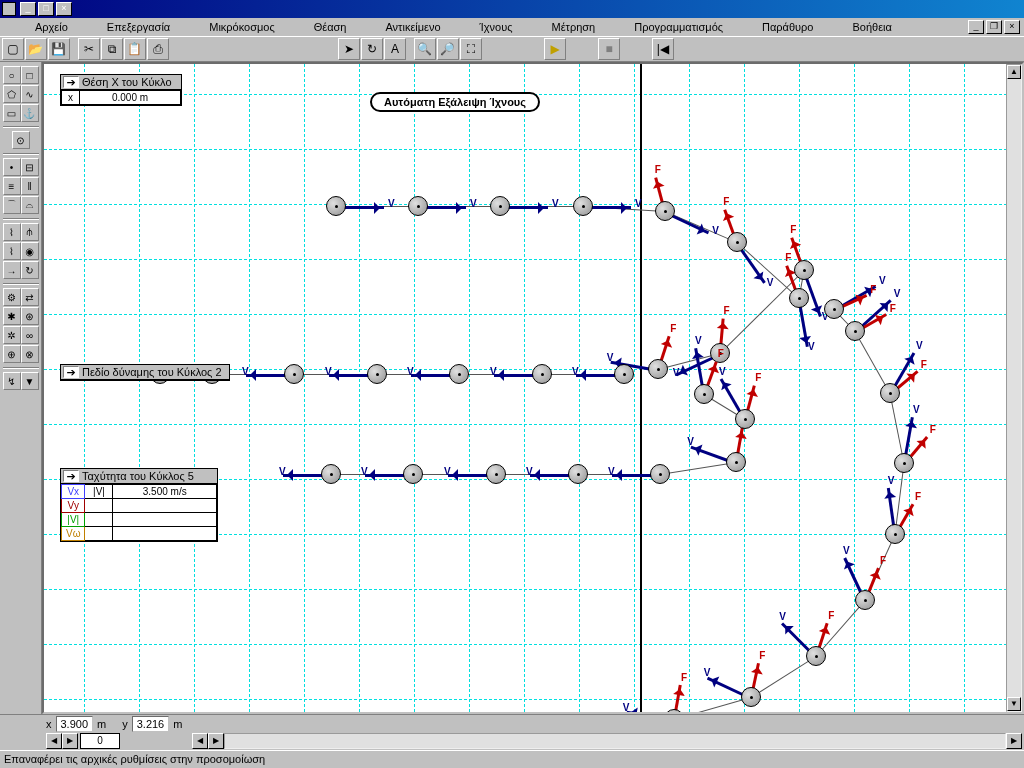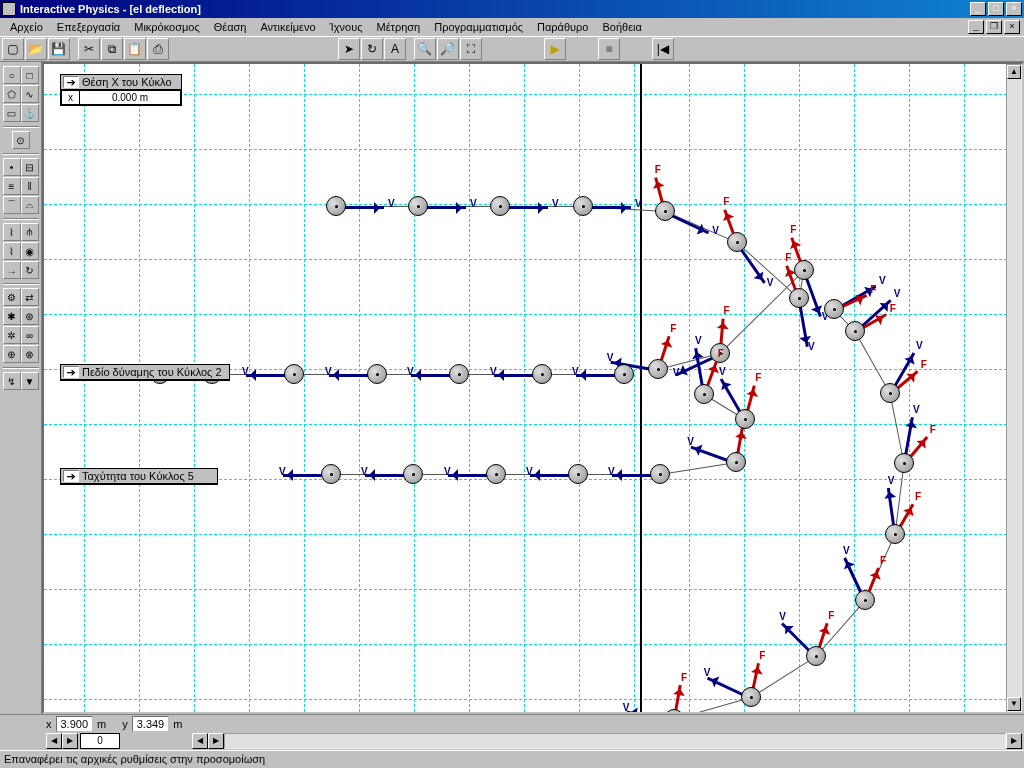--- a/index.html
+++ b/index.html
@@ -3,21 +3,21 @@
 <meta charset="utf-8">
 <style>
 * { box-sizing: border-box; margin: 0; padding: 0; font-family: "MS Sans Serif", Tahoma, sans-serif; font-size: 11px; }
 body { background: #c0c0c0; width: 1024px; height: 768px; overflow: hidden; display: flex; flex-direction: column; }
 .titlebar { background: linear-gradient(to right, #000080, #1084d0); color: #fff; height: 18px; display: flex; align-items: center; padding: 0 2px; }
 .titlebar .icon { width: 14px; height: 14px; background: #c0c0c0; margin-right: 4px; border: 1px solid #000; }
 .titlebar .title { flex: 1; font-weight: bold; }
 .titlebar .btns { display: flex; gap: 2px; }
 .winbtn { width: 16px; height: 14px; background: #c0c0c0; border: 1px solid; border-color: #fff #000 #000 #fff; font-size: 9px; text-align: center; line-height: 11px; font-family: Arial; }
 .menubar { background: #c0c0c0; height: 18px; display: flex; align-items: center; padding: 0 4px; gap: 2px; }
-.menubar span { padding: 1px 6px; cursor: default; }
+.menubar span { padding: 1px 6px; cursor: default; margin-left: 25px; }
 .mdi-btns { margin-left: auto; display: flex; gap: 2px; }
 .toolbar { background: #c0c0c0; height: 26px; border-top: 1px solid #fff; border-bottom: 1px solid #808080; display: flex; align-items: center; padding: 2px; gap: 1px; }
 .tbtn { width: 22px; height: 22px; border: 1px solid; border-color: #fff #808080 #808080 #fff; background: #c0c0c0; display: flex; align-items: center; justify-content: center; font-size: 12px; color: #000; }
 .tsep { width: 6px; }
 .main { flex: 1; display: flex; position: relative; }
 .sidepanel { width: 42px; background: #c0c0c0; border-right: 1px solid #808080; display: flex; flex-direction: column; align-items: center; padding-top: 4px; gap: 0; }
 .sidepanel .srow { display: flex; gap: 0; margin-bottom: 1px; }
 .sbtn { width: 18px; height: 18px; border: 1px solid; border-color: #fff #808080 #808080 #fff; background: #c0c0c0; display: flex; align-items: center; justify-content: center; font-size: 10px; }
 .sdiv { height: 2px; width: 36px; border-top: 1px solid #808080; border-bottom: 1px solid #fff; margin: 3px 0; }
 .canvas-wrap { flex: 1; position: relative; background: #fff; border: 2px inset #c0c0c0; overflow: hidden; }
@@ -55,21 +55,20 @@
 .scrolltrack { flex: 1; height: 16px; background: #e0e0e0; border: 1px inset; position: relative; }
 .statusbar { height: 18px; background: #c0c0c0; border-top: 1px solid #fff; padding: 2px 4px; font-size: 10px; }
 .vscroll { position: absolute; right: 0; top: 0; bottom: 0; width: 16px; background: #e0e0e0; border: 1px inset; }
 .vscroll .sbtn2 { width: 14px; height: 14px; background: #c0c0c0; border: 1px solid; border-color: #fff #000 #000 #fff; position: absolute; font-size: 8px; text-align: center; line-height: 12px; }
 </style>
 </head>
 <body>
 
 <div class="titlebar">
   <div class="icon"></div>
-  <div class="title">Interactive Physics - [el deflection]</div>
   <div class="btns">
     <div class="winbtn">_</div>
     <div class="winbtn">□</div>
     <div class="winbtn">×</div>
   </div>
 </div>
 
 <div class="menubar">
   <span>Αρχείο</span>
   <span>Επεξεργασία</span>
@@ -387,20 +386,21 @@
         <div class="vec red" style="left: 811px; top: 267px; width: 36px; transform: rotate(330deg);"></div>
         <div class="vlabel red" style="left: 845.641px; top: 239px;">F</div>
         <div class="ball" style="left: 811px; top: 267px;"></div>
         <div class="vec blue" style="left: 790px; top: 245px; width: 48px; transform: rotate(330deg);"></div>
         <div class="vlabel blue" style="left: 835.033px; top: 211px;">V</div>
         <div class="vec red" style="left: 790px; top: 245px; width: 36px; transform: rotate(335deg);"></div>
         <div class="vlabel red" style="left: 826.252px; top: 220.095px;">F</div>
         <div class="ball" style="left: 790px; top: 245px;"></div>
       </div>
 
+    <div class="autobtn" style="left:326px;top:28px">Αυτόματη Εξάλειψη Ίχνους</div>
 
     <div class="floater" style="left:16px;top:10px;width:122px">
       <div class="hdr">
           <div class="arrow">➔</div>
           <span>Θέση X του Κύκλο</span>
         </div>
       <table style="width:100%">
           <tbody>
             <tr>
               <td class="lbl" style="width:18px">x</td>
@@ -415,36 +415,60 @@
           <div class="arrow">➔</div>
           <span>Πεδίο δύναμης του Κύκλος 2</span>
         </div>
     </div>
 
     <div class="floater" style="left:16px;top:404px;width:158px">
       <div class="hdr">
           <div class="arrow">➔</div>
           <span>Ταχύτητα του Κύκλος 5</span>
         </div>
+      <table style="width:100%">
+        <tbody>
+            <tr>
+              <td class="lbl" style="width:22px;color:#4040ff;border-color:#4040ff">Vx</td>
+              <td style="width:28px">|V|</td>
+              <td>3.500 m/s</td>
+            </tr>
+        <tr>
+              <td class="lbl" style="color:#a00000;border-color:#a00000">Vy</td>
+              <td></td>
+              <td></td>
+            </tr>
+        <tr>
+              <td class="lbl" style="color:#00a000;border-color:#00a000">|V|</td>
+              <td></td>
+              <td></td>
+            </tr>
+        <tr>
+              <td class="lbl" style="color:#c08000;border-color:#c08000">Vω</td>
+              <td></td>
+              <td></td>
+            </tr>
+      </tbody>
+        </table>
     </div>
 
 
     <div class="vscroll">
       <div class="sbtn2" style="top:0">▲</div>
       <div class="sbtn2" style="bottom:0">▼</div>
     </div>
   </div>
 </div>
 
 <div class="statusrow" style="padding-left:46px">
   <span>x</span>
     <span class="box">3.900</span>
   <span>m</span>
   <span style="margin-left:12px">y</span>
-    <span class="box">3.349</span>
+    <span class="box">3.216</span>
   <span>m</span>
 </div>
 
 <div class="scrollrow" style="padding-left:46px">
   <div class="scrollbtn">◀</div>
   <div class="scrollbtn">▶</div>
   <div class="frame-box">0</div>
   <div style="width:70px"></div>
   <div class="scrollbtn">◀</div>
   <div class="scrollbtn">▶</div>

